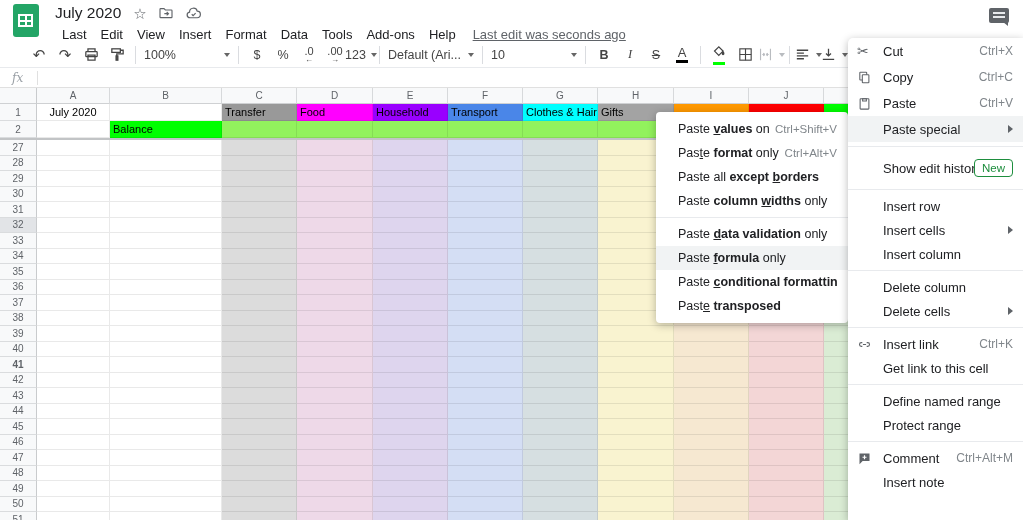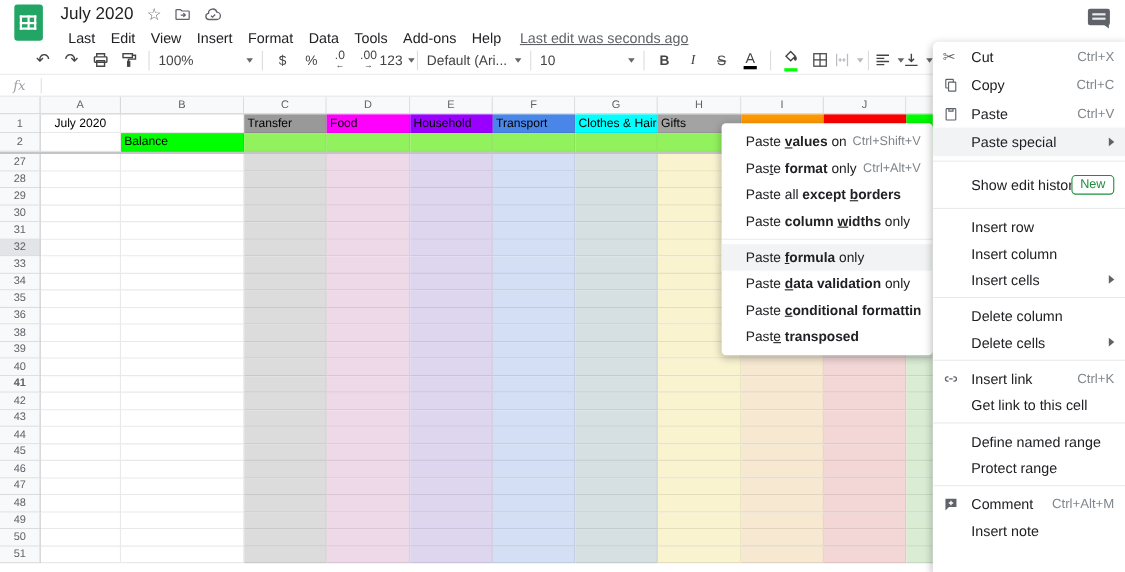--- a/index.html
+++ b/index.html
@@ -491,20 +491,34 @@
         <div class="g-cell" style="width: 76px; height: 15.5px; background: rgb(238, 217, 232);"></div>
         <div class="g-cell" style="width: 75px; height: 15.5px; background: rgb(222, 213, 238);"></div>
         <div class="g-cell" style="width: 75px; height: 15.5px; background: rgb(212, 222, 244);"></div>
         <div class="g-cell" style="width: 75px; height: 15.5px; background: rgb(214, 223, 225);"></div>
         <div class="g-cell" style="width: 76px; height: 15.5px; background: rgb(249, 243, 208);"></div>
         <div class="g-cell" style="width: 75px; height: 15.5px; background: rgb(246, 232, 209);"></div>
         <div class="g-cell" style="width: 75px; height: 15.5px; background: rgb(243, 214, 214);"></div>
         <div class="g-cell" style="width: 199px; height: 15.5px; background: rgb(218, 236, 212);"></div>
       </div>
       <div class="g-row">
+        <div class="rowhead" style="height: 15.5px;">37</div>
+        <div class="g-cell" style="width: 73px; height: 15.5px;"></div>
+        <div class="g-cell" style="width: 112px; height: 15.5px;"></div>
+        <div class="g-cell" style="width: 75px; height: 15.5px; background: rgb(220, 220, 220);"></div>
+        <div class="g-cell" style="width: 76px; height: 15.5px; background: rgb(238, 217, 232);"></div>
+        <div class="g-cell" style="width: 75px; height: 15.5px; background: rgb(222, 213, 238);"></div>
+        <div class="g-cell" style="width: 75px; height: 15.5px; background: rgb(212, 222, 244);"></div>
+        <div class="g-cell" style="width: 75px; height: 15.5px; background: rgb(214, 223, 225);"></div>
+        <div class="g-cell" style="width: 76px; height: 15.5px; background: rgb(249, 243, 208);"></div>
+        <div class="g-cell" style="width: 75px; height: 15.5px; background: rgb(246, 232, 209);"></div>
+        <div class="g-cell" style="width: 75px; height: 15.5px; background: rgb(243, 214, 214);"></div>
+        <div class="g-cell" style="width: 199px; height: 15.5px; background: rgb(218, 236, 212);"></div>
+      </div>
+      <div class="g-row">
         <div class="rowhead" style="height: 15.5px;">38</div>
         <div class="g-cell" style="width: 73px; height: 15.5px;"></div>
         <div class="g-cell" style="width: 112px; height: 15.5px;"></div>
         <div class="g-cell" style="width: 75px; height: 15.5px; background: rgb(220, 220, 220);"></div>
         <div class="g-cell" style="width: 76px; height: 15.5px; background: rgb(238, 217, 232);"></div>
         <div class="g-cell" style="width: 75px; height: 15.5px; background: rgb(222, 213, 238);"></div>
         <div class="g-cell" style="width: 75px; height: 15.5px; background: rgb(212, 222, 244);"></div>
         <div class="g-cell" style="width: 75px; height: 15.5px; background: rgb(214, 223, 225);"></div>
         <div class="g-cell" style="width: 76px; height: 15.5px; background: rgb(249, 243, 208);"></div>
         <div class="g-cell" style="width: 75px; height: 15.5px; background: rgb(246, 232, 209);"></div>
@@ -704,25 +718,25 @@
         <span class="smi-label">Pas<u>t</u>e <b>format</b> only</span>
         <span class="smi-shortcut">Ctrl+Alt+V</span>
       </div>
       <div class="smi">
         <span class="smi-label">Paste all <b>except <u>b</u>orders</b></span>
       </div>
       <div class="smi">
         <span class="smi-label">Paste <b>column <u>w</u>idths</b> only</span>
       </div>
       <div class="menu-sep"></div>
+      <div class="smi">
+        <span class="smi-label">Paste <b><u>d</u>ata validation</b> only</span>
+      </div>
       <div class="smi hl">
         <span class="smi-label">Paste <b><u>f</u>ormula</b> only</span>
-      </div>
-      <div class="smi">
-        <span class="smi-label">Paste <b><u>d</u>ata validation</b> only</span>
       </div>
       <div class="smi">
         <span class="smi-label">Paste <b><u>c</u>onditional formatting</b> only</span>
       </div>
       <div class="smi">
         <span class="smi-label">Past<u>e</u> <b>transposed</b></span>
       </div>
     </div>
   <div class="ctx-menu" id="ctxmenu">
       <div class="mi">
@@ -763,26 +777,26 @@
         <span class="mi-label">Show edit history</span>
         <span class="badge-new">New</span>
       </div>
       <div class="menu-sep"></div>
       <div class="mi short">
         <span class="mi-icon"></span>
         <span class="mi-label">Insert row</span>
       </div>
       <div class="mi short">
         <span class="mi-icon"></span>
-        <span class="mi-label">Insert column</span>
-      </div>
-      <div class="mi short">
-        <span class="mi-icon"></span>
         <span class="mi-label">Insert cells</span>
         <span class="mi-arrow"></span>
+      </div>
+      <div class="mi short">
+        <span class="mi-icon"></span>
+        <span class="mi-label">Insert column</span>
       </div>
       <div class="menu-sep"></div>
       <div class="mi short">
         <span class="mi-icon"></span>
         <span class="mi-label">Delete column</span>
       </div>
       <div class="mi short">
         <span class="mi-icon"></span>
         <span class="mi-label">Delete cells</span>
         <span class="mi-arrow"></span>

